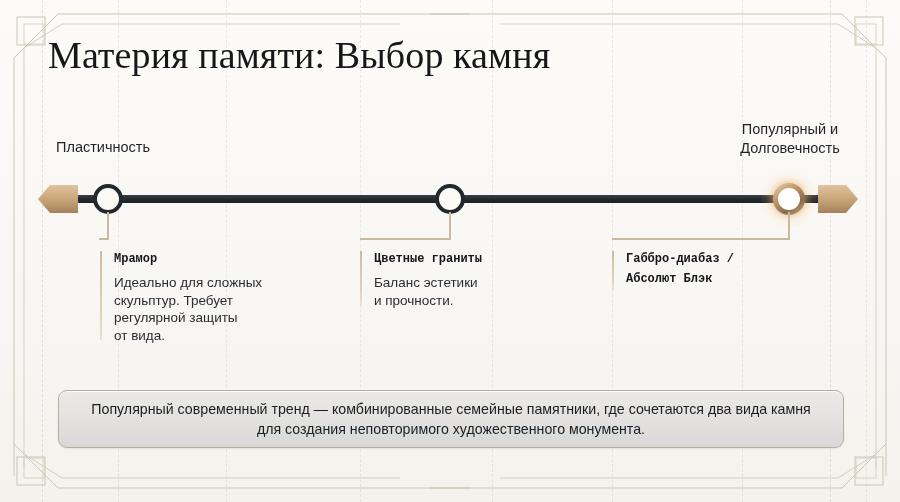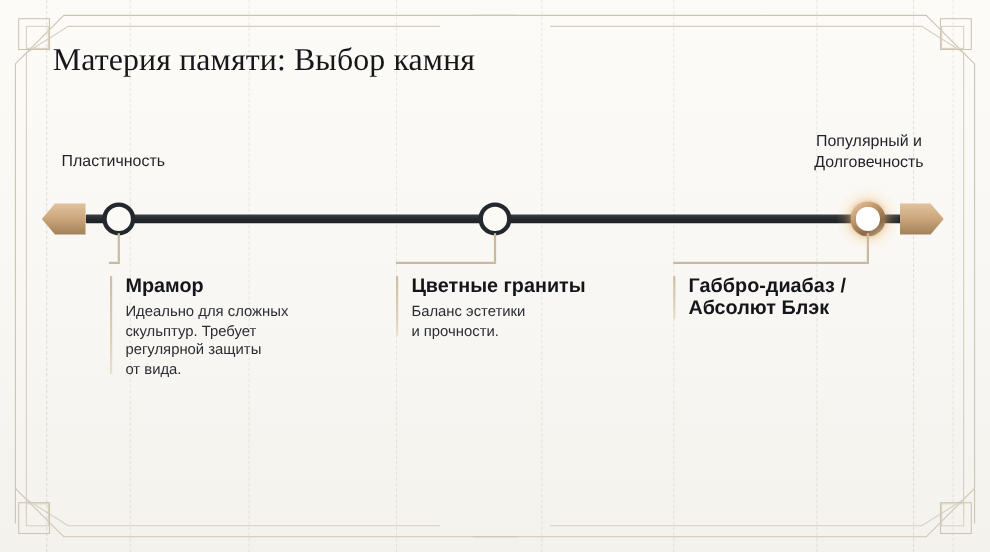--- a/index.html
+++ b/index.html
@@ -48,21 +48,21 @@
     pointer-events: none;
   }
   .frame svg { display: block; }
 
   
   .title {
     position: absolute;
     left: 48px;
     top: 38px;
     font-family: "Liberation Serif", serif;
-    font-size: 29px;
+    font-size: 38px;
     line-height: 34px;
     color: #15171a;
     letter-spacing: 0.1px;
     white-space: nowrap;
   }
 
   
   .timeline {
     position: absolute;
     left: 0;
@@ -183,23 +183,23 @@
   .item .accent {
     position: absolute;
     left: 0;
     top: 2px;
     bottom: 4px;
     width: 1.5px;
     background: linear-gradient(180deg, #cdbda1 0%, #ded2bb 70%, #e8e0d0 100%);
   }
   .item h3 {
     margin: 0 0 5px 0;
-    font-family: Liberation Sans, sans-serif;
+    font-family: Liberation Mono, monospace;
     font-weight: 700;
-    font-size: 18px;
+    font-size: 12px;
     line-height: 20px;
     color: #14161a;
     white-space: pre-line;
   }
   .item p {
     margin: 0;
     font-size: 13.5px;
     line-height: 17.5px;
     color: #2a2d33;
     white-space: pre-line;
@@ -332,14 +332,17 @@
     <p>Баланс эстетики
 и прочности.</p>
   </div>
 
   <div class="item" style="left:612px; top:249px; width:210px">
     <div class="accent"></div>
     <h3>Габбро-диабаз /
 Абсолют Блэк</h3>
   </div>
 
+  <div class="banner">
+    <p>Популярный современный тренд — комбинированные семейные памятники, где сочетаются два вида камня для создания неповторимого художественного монумента.</p>
+  </div>
 
 </div>
 
 </body></html>

